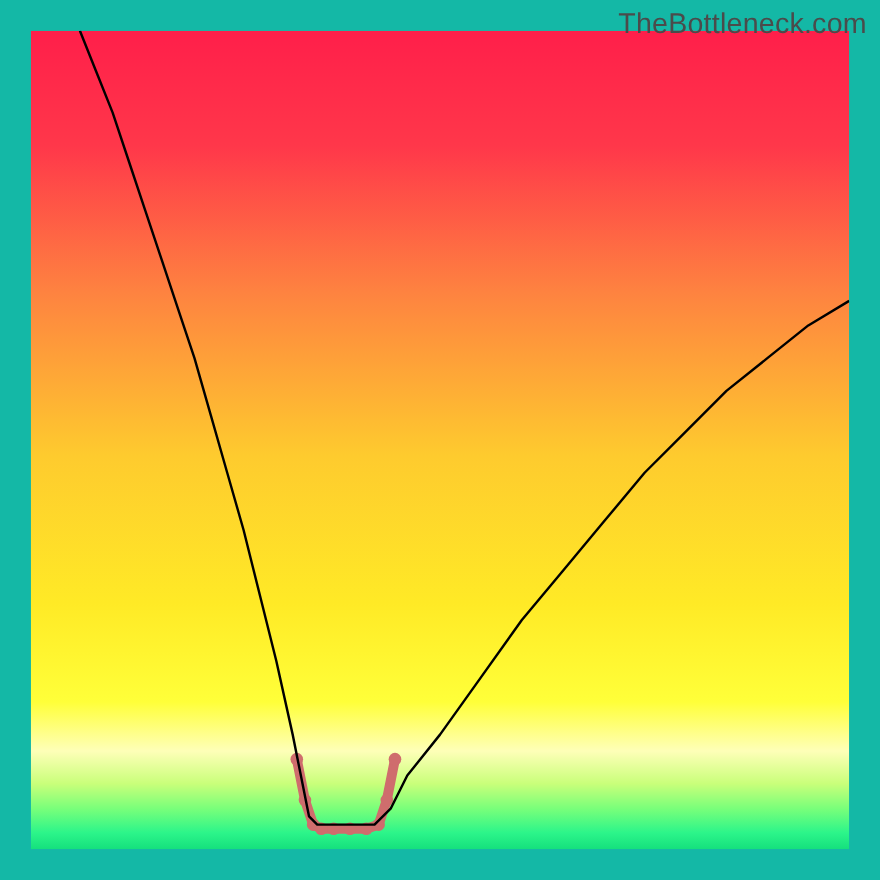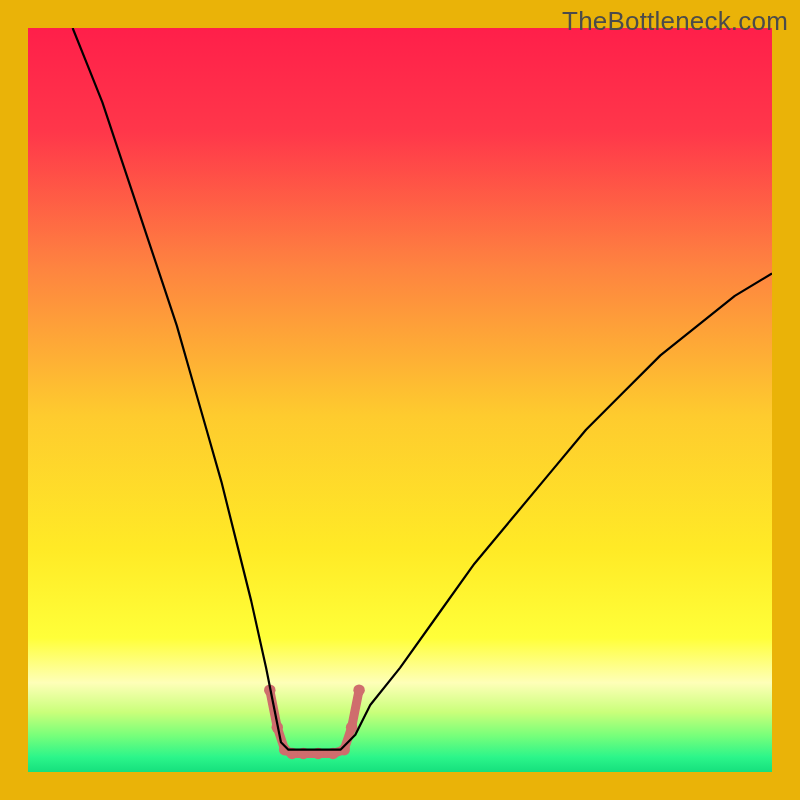--- a/index.html
+++ b/index.html
@@ -9,21 +9,21 @@
     height: 800px;
     background: #000;
     overflow: hidden;
     font-family: Arial, Helvetica, sans-serif;
   }
   .frame {
     position: absolute;
     left: 0; top: 0;
     width: 800px;
     height: 800px;
-    background: #eab308;
+    background: #14b8a6;
   }
   .plot {
     position: absolute;
     left: 28px;
     top: 28px;
     width: 744px;
     height: 744px;
   }
   .watermark {
     position: absolute;

